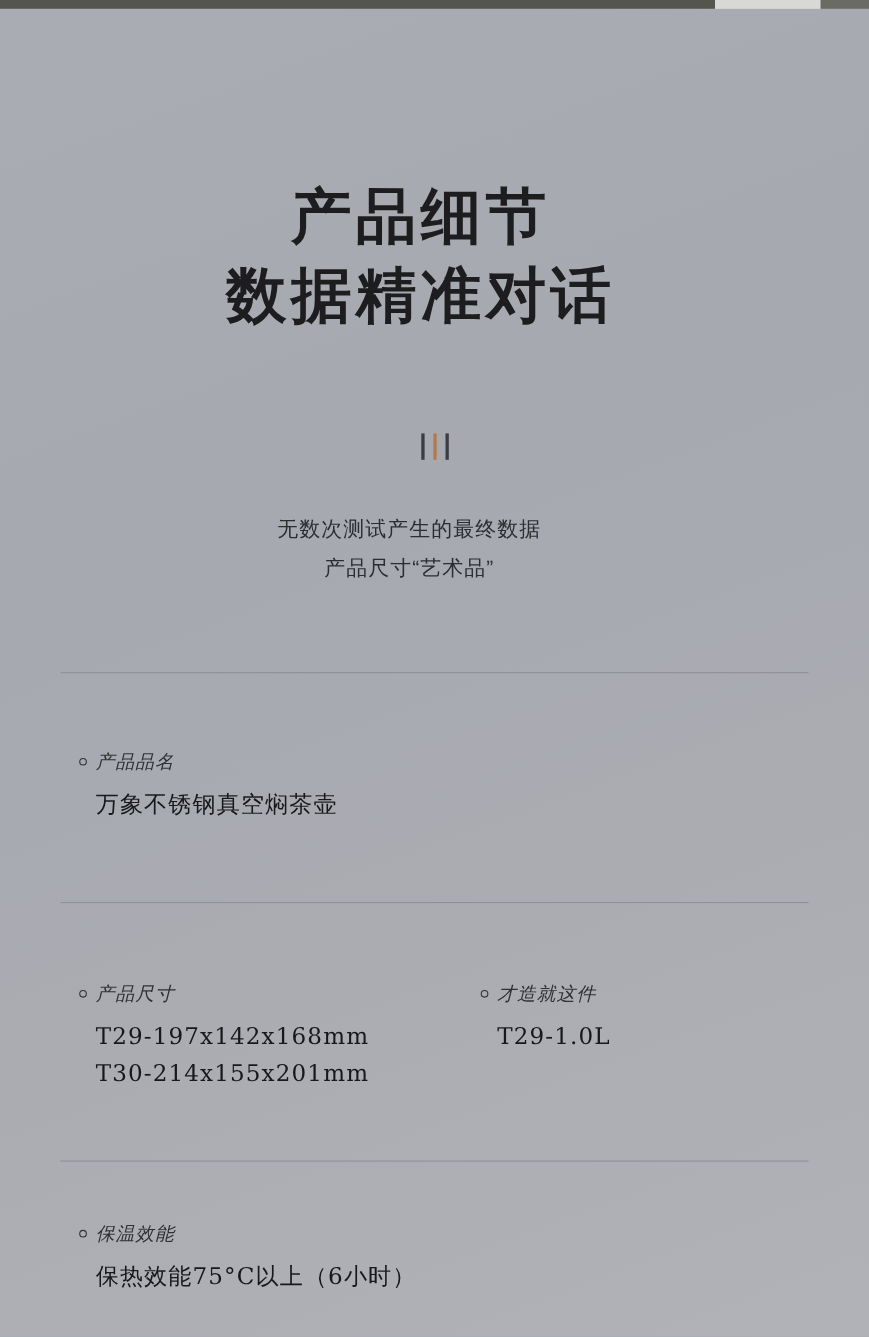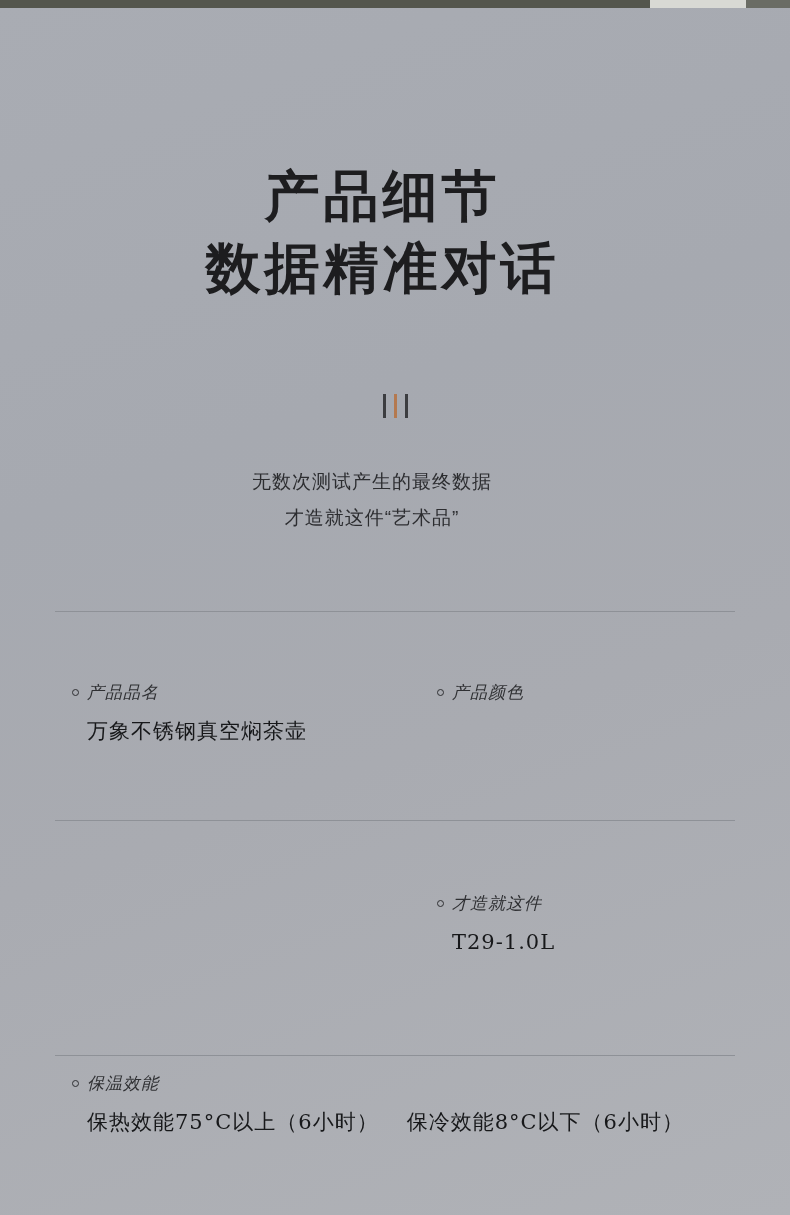--- a/index.html
+++ b/index.html
@@ -130,21 +130,21 @@
     font-family: "DejaVu Serif", serif;
     font-weight: normal;
     font-size: 21px;
     line-height: 34px;
     color: #17181a;
     letter-spacing: 1px;
     padding-left: 15px;
   }
   .row-1 { top: 681px; }
   .row-2 { top: 892px; }
-  .row-3 { top: 1072px; }
+  .row-3 { top: 1110px; }
 
   .row-3 .spec-value-inline {
     display: flex;
     gap: 28px;
   }
 </style>
 </head>
 <body>
 
 <div class="page">
@@ -161,55 +161,58 @@
   </div>
 
   <div class="divider-marks">
     <i></i>
     <i class="accent"></i>
     <i></i>
   </div>
 
   <div class="subtitle-wrap">
     <div class="subtitle-line">无数次测试产生的最终数据</div>
-    <div class="subtitle-line">才造就这件“艺术品”</div>
+    <div class="subtitle-line">产品尺寸“艺术品”</div>
   </div>
 
   <div class="hr r1"></div>
   <div class="hr r2"></div>
   <div class="hr r3"></div>
 
   <div class="spec-block spec-col-left row-1">
     <div class="spec-label">
       <span class="bullet"></span>
       <span>产品品名</span>
     </div>
     <div class="spec-value">万象不锈钢真空焖茶壶</div>
   </div>
 
   <div class="spec-block spec-col-right row-1">
-    <div class="spec-label">
-      <span class="bullet"></span>
-      <span>产品颜色</span>
-    </div>
-  </div>
-
+  </div>
+
+  <div class="spec-block spec-col-left row-2">
+    <div class="spec-label">
+      <span class="bullet"></span>
+      <span>产品尺寸</span>
+    </div>
+    <div class="spec-value">T29-197x142x168mm</div>
+    <div class="spec-value">T30-214x155x201mm</div>
+  </div>
 
   <div class="spec-block spec-col-right row-2">
     <div class="spec-label">
       <span class="bullet"></span>
       <span>才造就这件</span>
     </div>
     <div class="spec-value">T29-1.0L</div>
   </div>
 
   <div class="spec-block spec-col-left row-3">
     <div class="spec-label">
       <span class="bullet"></span>
       <span>保温效能</span>
     </div>
     <div class="spec-value spec-value-inline">
       <span>保热效能75°C以上（6小时）</span>
-      <span>保冷效能8°C以下（6小时）</span>
     </div>
   </div>
 
 </div>
 
 </body></html>

